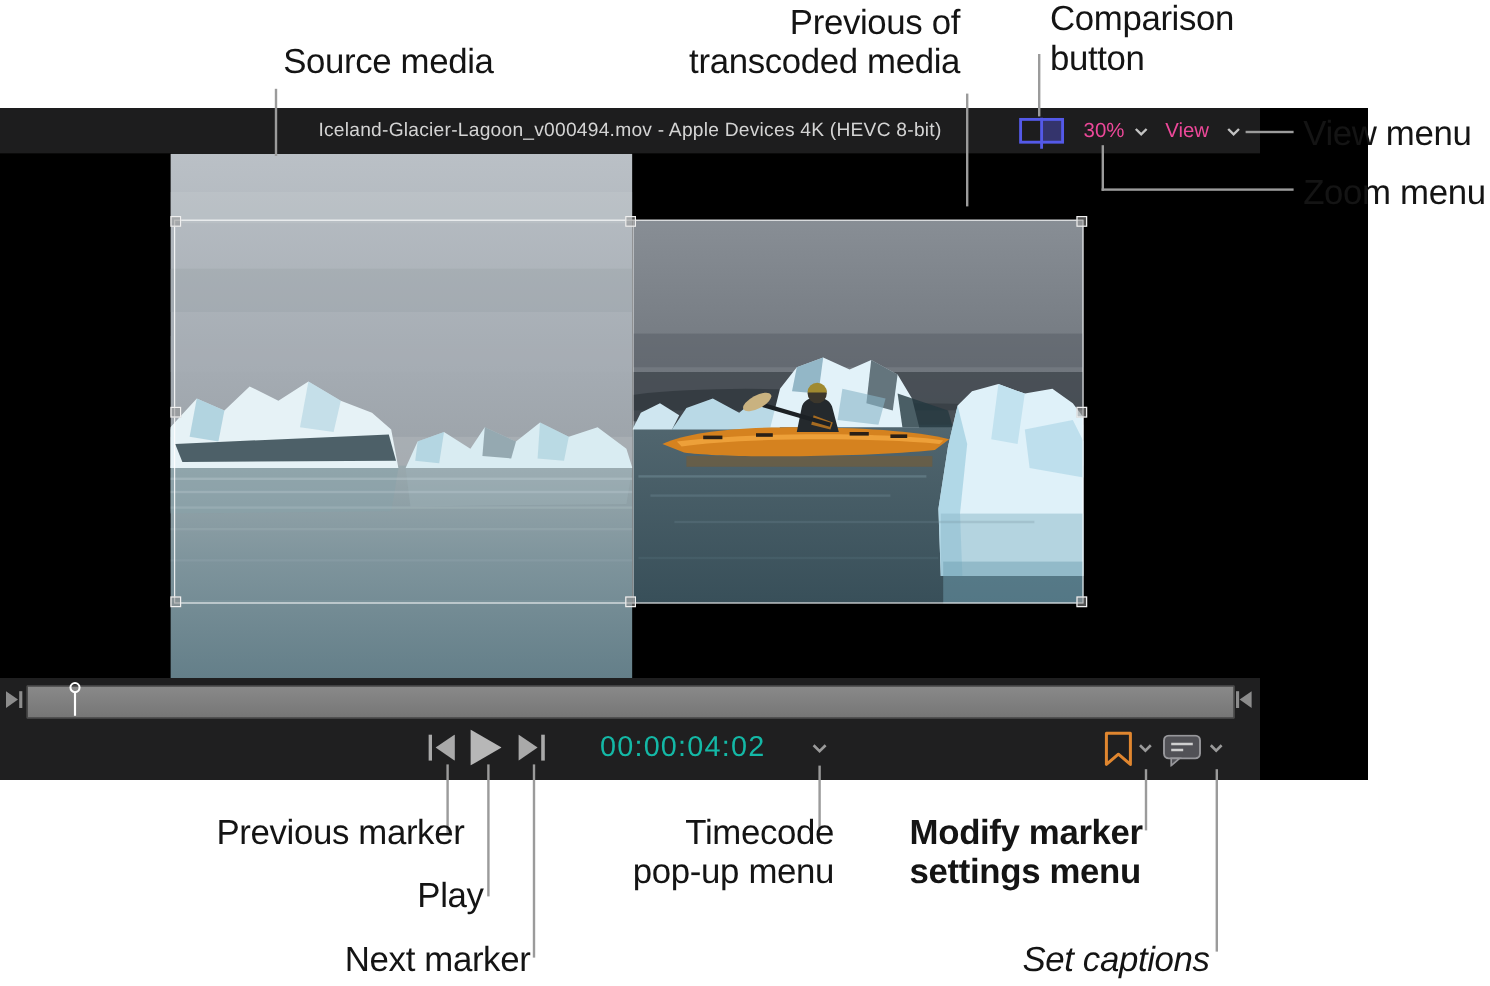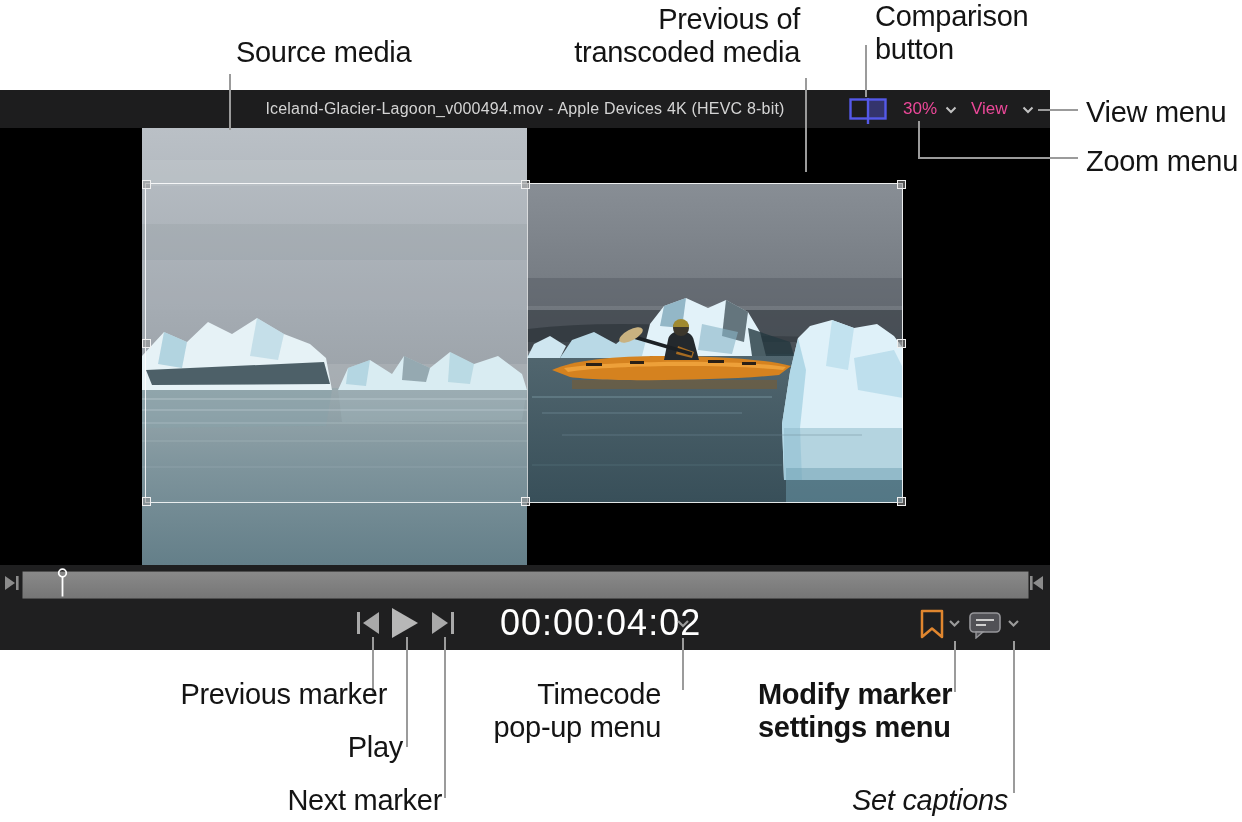--- a/index.html
+++ b/index.html
@@ -5,39 +5,39 @@
   html,body{margin:0;padding:0;}
   body{width:1242px;height:822px;position:relative;background:#ffffff;overflow:hidden;
        font-family:"Liberation Sans", sans-serif;}
   
   .callout{position:absolute;font-size:29px;line-height:33px;color:#141414;letter-spacing:-0.3px;white-space:nowrap;}
   .callout.r{text-align:right;}
   .cline{position:absolute;background:#9b9b9b;}
   .cline.v{width:2px;}
   .cline.h{height:2px;}
   
-  #window{position:absolute;left:0;top:90px;width:1050px;height:560px;background:#000;}
+  #window{position:absolute;left:0;top:90px;width:1140px;height:560px;background:#000;}
   #toolbar{position:absolute;left:0;top:0;width:1050px;height:38px;background:#1d1d1e;}
   #title{position:absolute;left:0;top:0;width:100%;height:38px;line-height:38px;text-align:center;
          font-size:16px;color:#d4d4d4;letter-spacing:.2px;}
   .tbtxt{position:absolute;top:0;height:37px;line-height:37px;font-size:17px;color:#ec4899;}
   #preview{position:absolute;left:0;top:38px;width:1050px;height:437px;background:#000;overflow:hidden;}
   #scene{position:absolute;left:142px;top:0;}
   #cmp-rect{position:absolute;left:145px;top:55px;width:756px;height:318px;
             border:1px solid rgba(255,255,255,.85);}
   .handle{position:absolute;width:7px;height:7px;background:rgba(150,150,150,.55);
           border:1px solid #f0f0f0;}
   #divider{position:absolute;left:527px;top:55px;width:1px;height:320px;background:rgba(255,255,255,.7);}
   #bottombar{position:absolute;left:0;top:475px;width:1050px;height:85px;background:#1f1f20;}
   #track{position:absolute;left:22px;top:6px;width:1005px;height:26px;background:#7e7e7e;
          border:1px solid #4e4e4e;border-radius:1px;
          background:linear-gradient(#898989,#767676);}
   .jog{position:absolute;top:9px;}
   #timecode{position:absolute;left:500px;top:42px;height:32px;line-height:32px;
-            font-size:36px;letter-spacing:1px;color:#ffffff;}
+            font-size:24px;letter-spacing:1px;color:#14b8a6;}
   .chev{position:absolute;}
   svg{display:block;}
 </style>
 </head>
 <body>
 
 <div id="window">
 
   <div id="toolbar">
     <div id="title">Iceland-Glacier-Lagoon_v000494.mov - Apple Devices 4K (HEVC 8-bit)</div>
@@ -256,21 +256,21 @@
   <div>button</div>
 </div>
 
 <div class="callout" style="left:1086px;top:96px;">View menu</div>
 <div class="callout" style="left:1086px;top:145px;">Zoom menu</div>
 
 <div class="callout r" style="right:855px;top:678px;">Previous marker</div>
 <div class="callout r" style="right:839px;top:731px;">Play</div>
 <div class="callout r" style="right:800px;top:784px;">Next marker</div>
 
-<div class="callout r" style="right:581px;top:678px;margin-left:28px;">
+<div class="callout r" style="right:547px;top:678px;margin-left:28px;">
   <div>Timecode</div>
   <div>pop-up menu</div>
 </div>
 
 <div class="callout" style="left:758px;top:678px;font-weight:bold;">
   <div>Modify marker</div>
   <div>settings menu</div>
 </div>
 
 <div class="callout r" style="right:234px;top:784px;font-style:italic;">Set captions</div>

